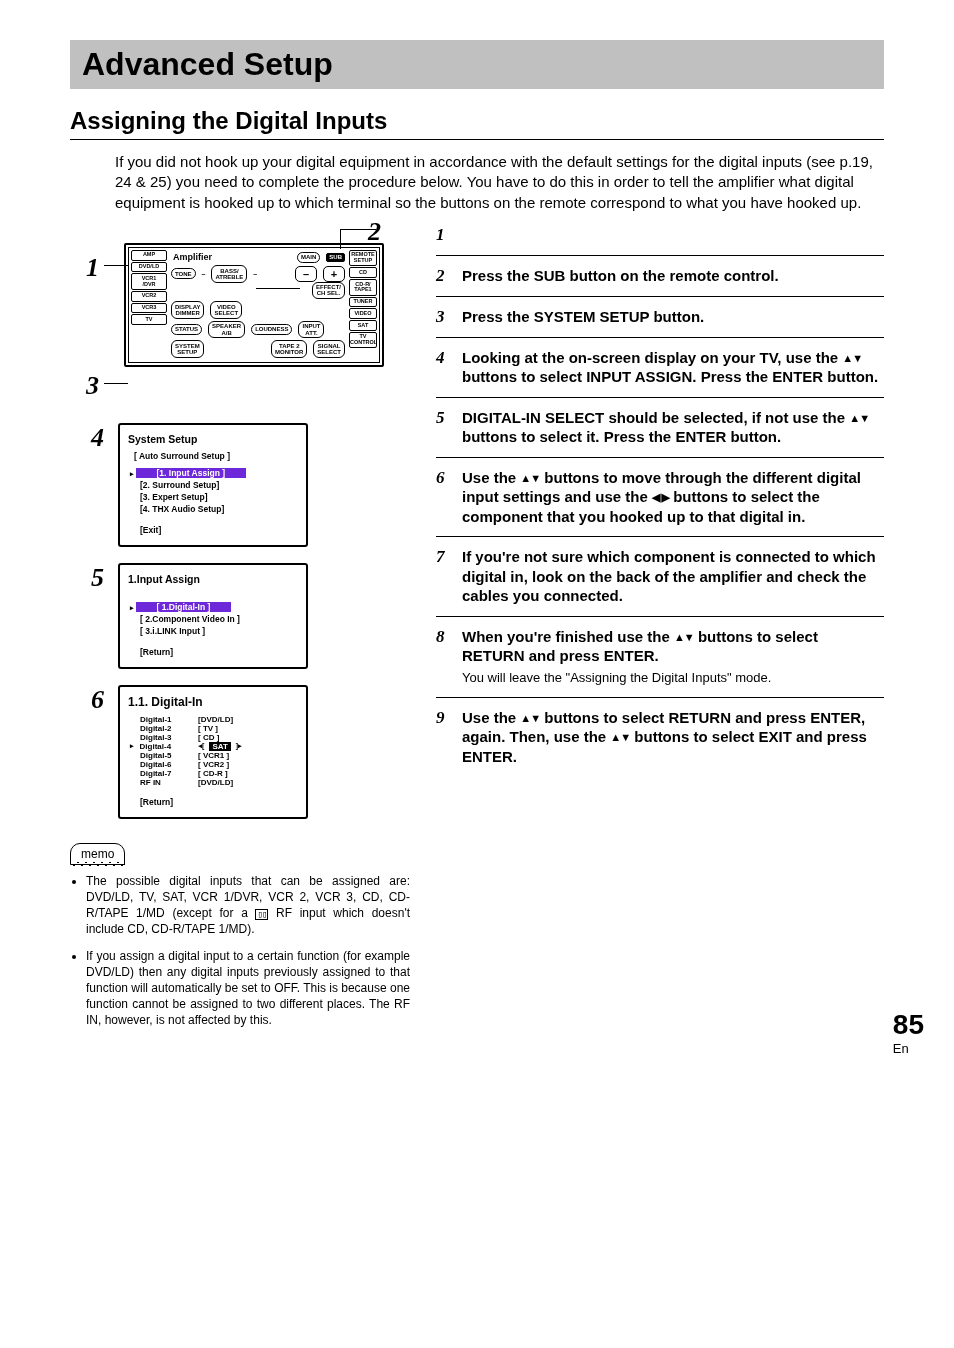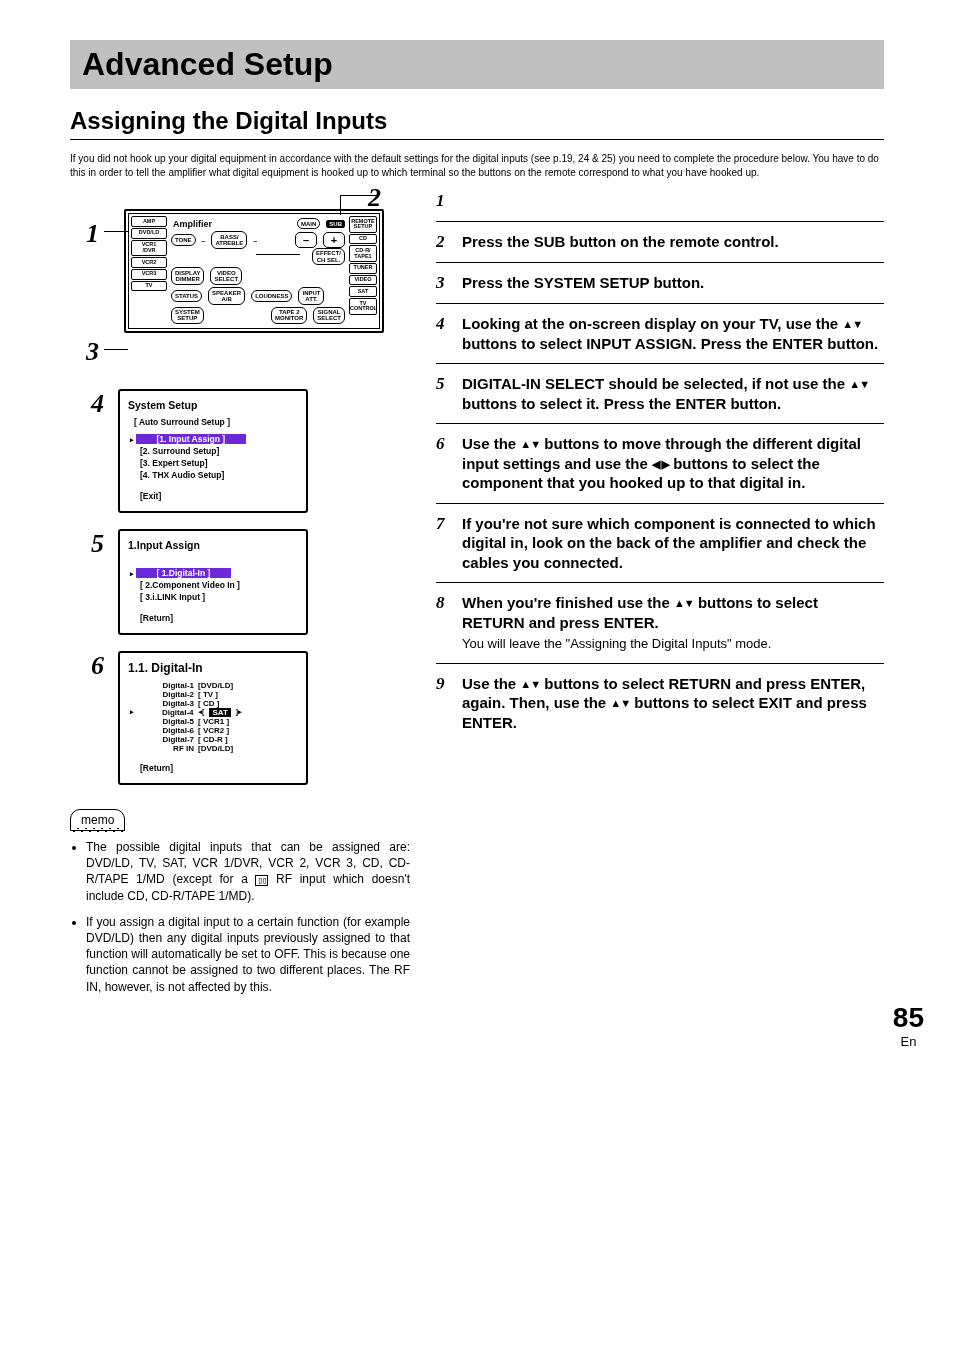--- a/index.html
+++ b/index.html
@@ -18,21 +18,21 @@
     margin-bottom: 18px;
   }
   .title-bar h1 { font-size: 32px; font-weight: 900; font-family: Arial Black, Arial, sans-serif; }
   .section-title {
     font-size: 24px;
     font-weight: 900;
     border-bottom: 1.6px solid #000;
     padding-bottom: 4px;
     margin-bottom: 12px;
   }
-  .intro { font-size: 10px; line-height: 1.35; margin-bottom: 10px; }
+  .intro { font-size: 15px; line-height: 1.35; margin-bottom: 10px; margin-left: 45px; }
   .columns { display: flex; gap: 26px; }
   .col-left { width: 340px; }
   .col-right { flex: 1; }
 
   
   .remote-wrap { position: relative; margin-bottom: 22px; }
   .callout-num { font-size: 26px; font-weight: 900; font-style: italic; font-family: "Times New Roman", serif; position: absolute; }
   .callout-line { position: absolute; border-top: 1px solid #000; }
   .remote-box { border: 2px solid #000; border-radius: 2px; width: 260px; margin-left: 54px; }
   .remote-inner { border: 1px solid #000; margin: 2px; padding: 2px 2px; display: grid; grid-template-columns: 36px 1fr 28px; gap: 2px; font-size: 6.5px; font-weight: 700; text-align: center; }
@@ -54,21 +54,21 @@
     width: 190px; padding: 8px 8px 10px 8px;
     background: #fff; font-size: 9px; font-weight: 700;
   }
   .osd-title { font-size: 10.5px; margin-bottom: 6px; }
   .osd-sub { font-size: 8.5px; margin: 4px 0 6px 6px; }
   .osd-item { margin-left: 12px; padding: 1px 0; font-size: 8.5px; }
   .osd-item.sel::before { content: "▸"; font-size: 7px; margin-left: -10px; margin-right: 2px; }
   .osd-item .inv { background:#6d28d9; color:#fff; padding:0 21px; }
   .osd-exit { margin-top: 10px; margin-left: 12px; font-size: 8.5px; }
   .osd-table { margin-left: 12px; font-size: 8px; }
-  .osd-trow { display:flex; gap:4px;text-align:right; }
+  .osd-trow { display:flex; gap:4px; }
   .osd-trow .k { width: 54px; }
   .osd-trow .v { }
   .osd-trow.sel::before { content:"▸"; font-size:7px; margin-left:-10px; margin-right:2px; }
   .osd-trow .selv { background:#000;color:#fff;padding:0 3px; }
   .osd-trow .ar { font-size:7px; padding:0 1px; }
 
   
   .memo-badge {
     border: 1px solid #000; border-radius: 10px 10px 0 0;
     display:inline-block; padding: 3px 10px 3px 10px; font-size: 12px;
@@ -89,21 +89,21 @@
   .step-body { flex:1; font-size: 15px; font-weight: 800; line-height: 1.3; }
   .step-body .sub { font-weight: 400; font-size: 13px; margin-top: 4px; }
   .tri { font-size: 11px; vertical-align: 1px; letter-spacing:-1px; }
 
   
   .side-tab {
     position:absolute; right: 18px; top: 1108px;
     background:#000; color:#fff; font-weight:900; font-size:14px;
     padding: 14px 4px; writing-mode: vertical-rl; letter-spacing: 2px;
   }
-  .pgnum { position:absolute; right: 30px; bottom: 16px; text-align:center; }
+  .pgnum { position:absolute; right: 30px; bottom: 42px; text-align:left; }
   .pgnum .n { font-size: 28px; font-weight: 900; }
   .pgnum .lang { font-size: 13px; }
   .dolby { font-family: monospace; border:1px solid #000; font-size:9px; padding:0 1px; display:inline-block; line-height:1; letter-spacing:-1px;}
 </style>
 </head>
 <body>
 
 <div class="title-bar">
   <h1>Advanced Setup</h1>
 </div>

